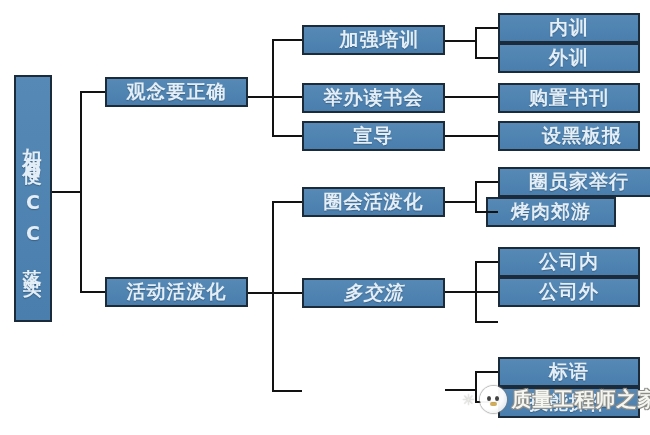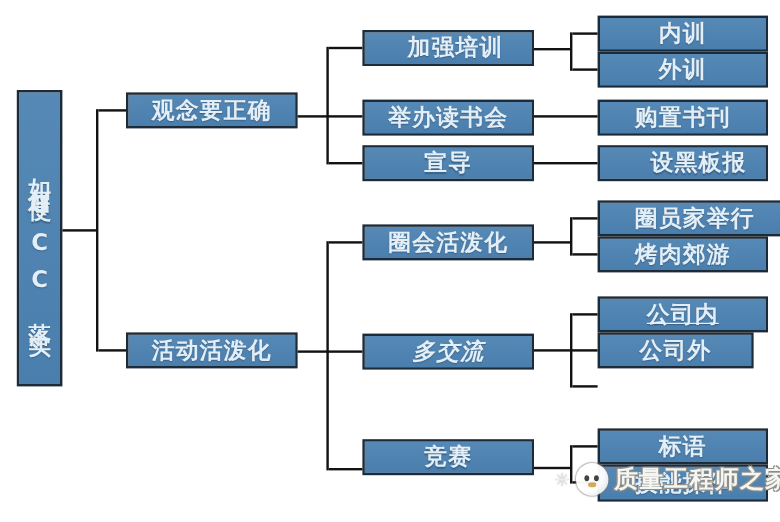--- a/index.html
+++ b/index.html
@@ -28,23 +28,23 @@
   .n-juban     { left:302px; top:83px;  width:143px; height:30px; }
   .n-xuandao   { left:302px; top:121px; width:143px; height:30px; }
   .n-quanhui   { left:302px; top:187px; width:143px; height:30px; }
   .n-duojiao   { left:302px; top:278px; width:143px; height:30px;font-style:italic; }
   .n-jingsai   { left:302px; top:366px; width:143px; height:30px; }
   .n-neixun    { left:498px; top:13px;  width:142px; height:30px; }
   .n-waixun    { left:498px; top:43px;  width:142px; height:30px; }
   .n-gouzhi    { left:498px; top:83px;  width:142px; height:30px; }
   .n-heiban    { left:498px; top:121px; width:142px; height:30px;padding-left:26px; }
   .n-quanyuan  { left:498px; top:167px; width:162px; height:30px; }
-  .n-kaorou    { left:498px; top:197px; width:142px; height:30px; }
-  .n-gsnei     { left:498px; top:247px; width:142px; height:30px;text-decoration:underline; }
-  .n-gswai     { left:498px; top:277px; width:130px; height:30px; }
+  .n-kaorou    { left:486px; top:197px; width:130px; height:30px; }
+  .n-gsnei     { left:498px; top:247px; width:142px; height:30px; }
+  .n-gswai     { left:498px; top:277px; width:142px; height:30px; }
   .n-guoji     { left:498px; top:307px; width:142px; height:30px; }
   .n-biaoyu    { left:498px; top:357px; width:142px; height:30px; }
   .n-jineng    { left:498px; top:387px; width:142px; height:31px; }
   
   .c1  { left:52px;  top:191px; width:28px;  height:2px; }
   .c2  { left:80px;  top:91px;  width:2px;   height:202px; }
   .c3  { left:82px;  top:91px;  width:23px;  height:2px; }
   .c4  { left:82px;  top:291px; width:23px;  height:2px; }
   .c5  { left:248px; top:96px;  width:54px;  height:2px; }
   .c6  { left:272px; top:39px;  width:2px;   height:98px; }
@@ -96,21 +96,20 @@
   <div class="node root-node n-root">如何使QCC落实</div>
 
   <div class="node n-guannian">观念要正确</div>
   <div class="node n-huodong">活动活泼化</div>
 
   <div class="node n-jiaqiang">加强培训</div>
   <div class="node n-juban">举办读书会</div>
   <div class="node n-xuandao">宣导</div>
   <div class="node n-quanhui">圈会活泼化</div>
   <div class="node n-duojiao">多交流</div>
-  <div class="node n-jingsai">竞赛</div>
 
   <div class="node n-neixun">内训</div>
   <div class="node n-waixun">外训</div>
   <div class="node n-gouzhi">购置书刊</div>
   <div class="node n-heiban">设黑板报</div>
   <div class="node n-quanyuan">圈员家举行</div>
   <div class="node n-kaorou">烤肉郊游</div>
   <div class="node n-gsnei">公司内</div>
   <div class="node n-gswai">公司外</div>
   <div class="node n-biaoyu">标语</div>

